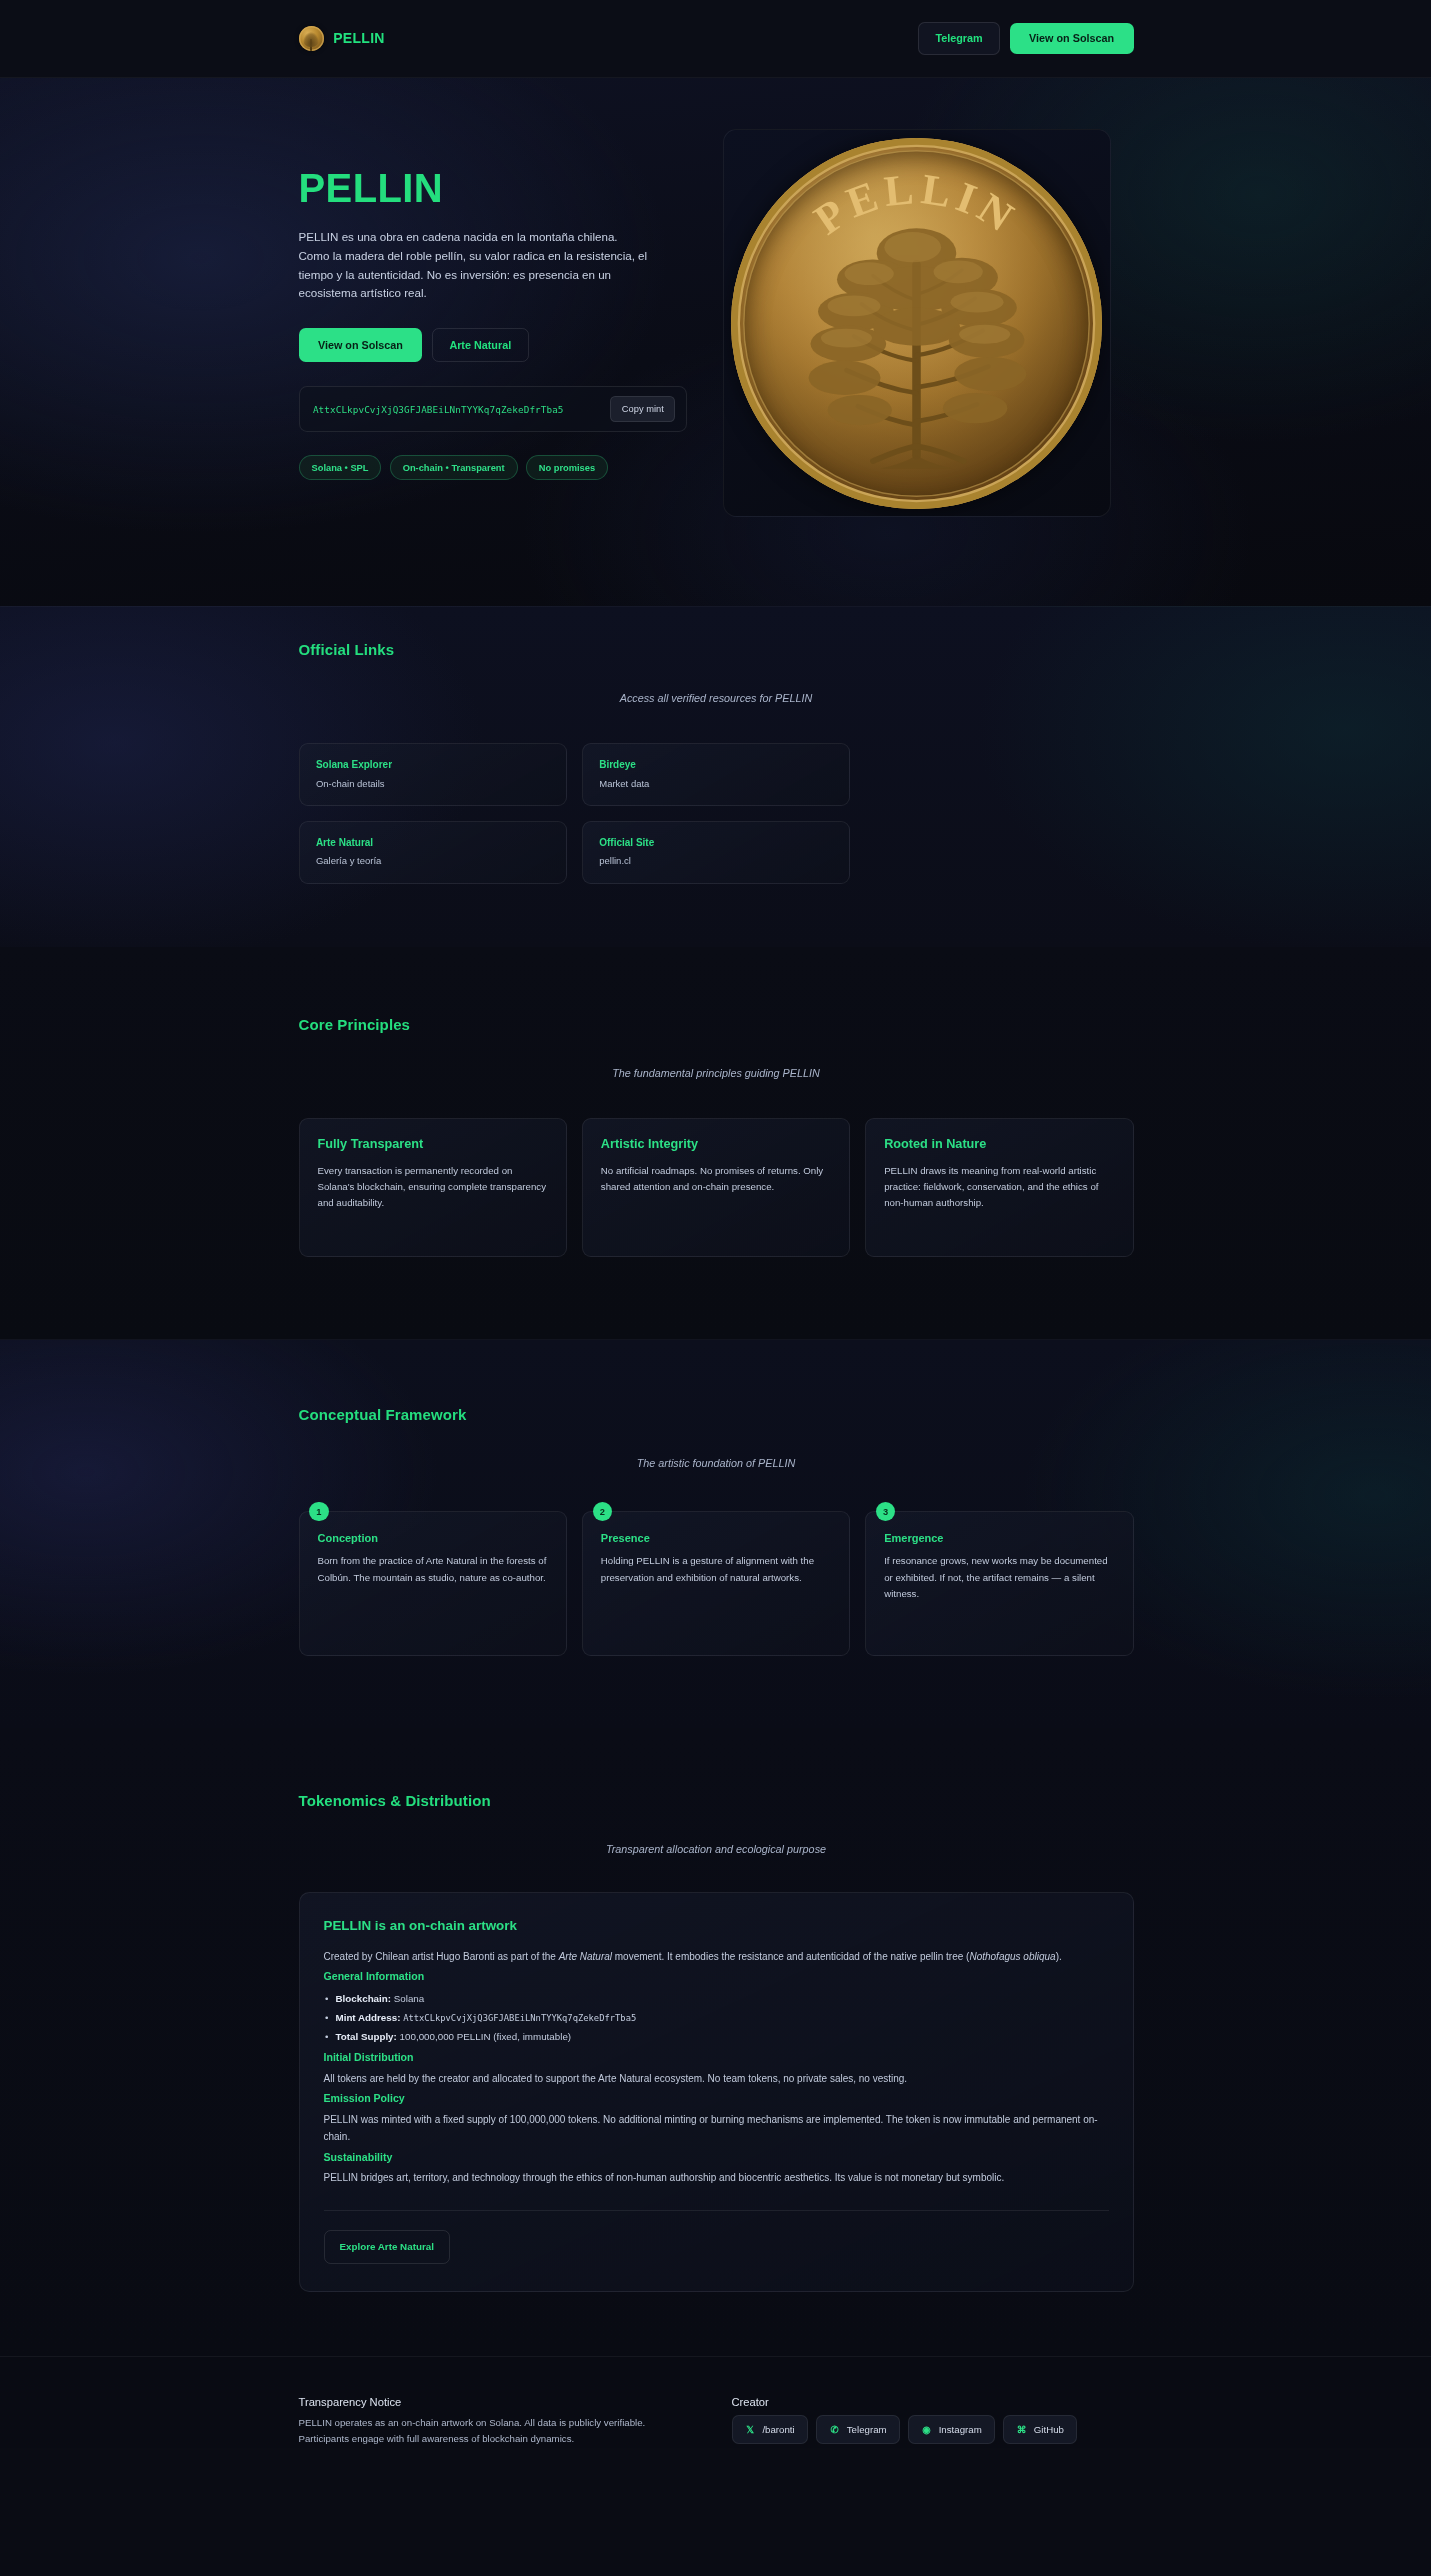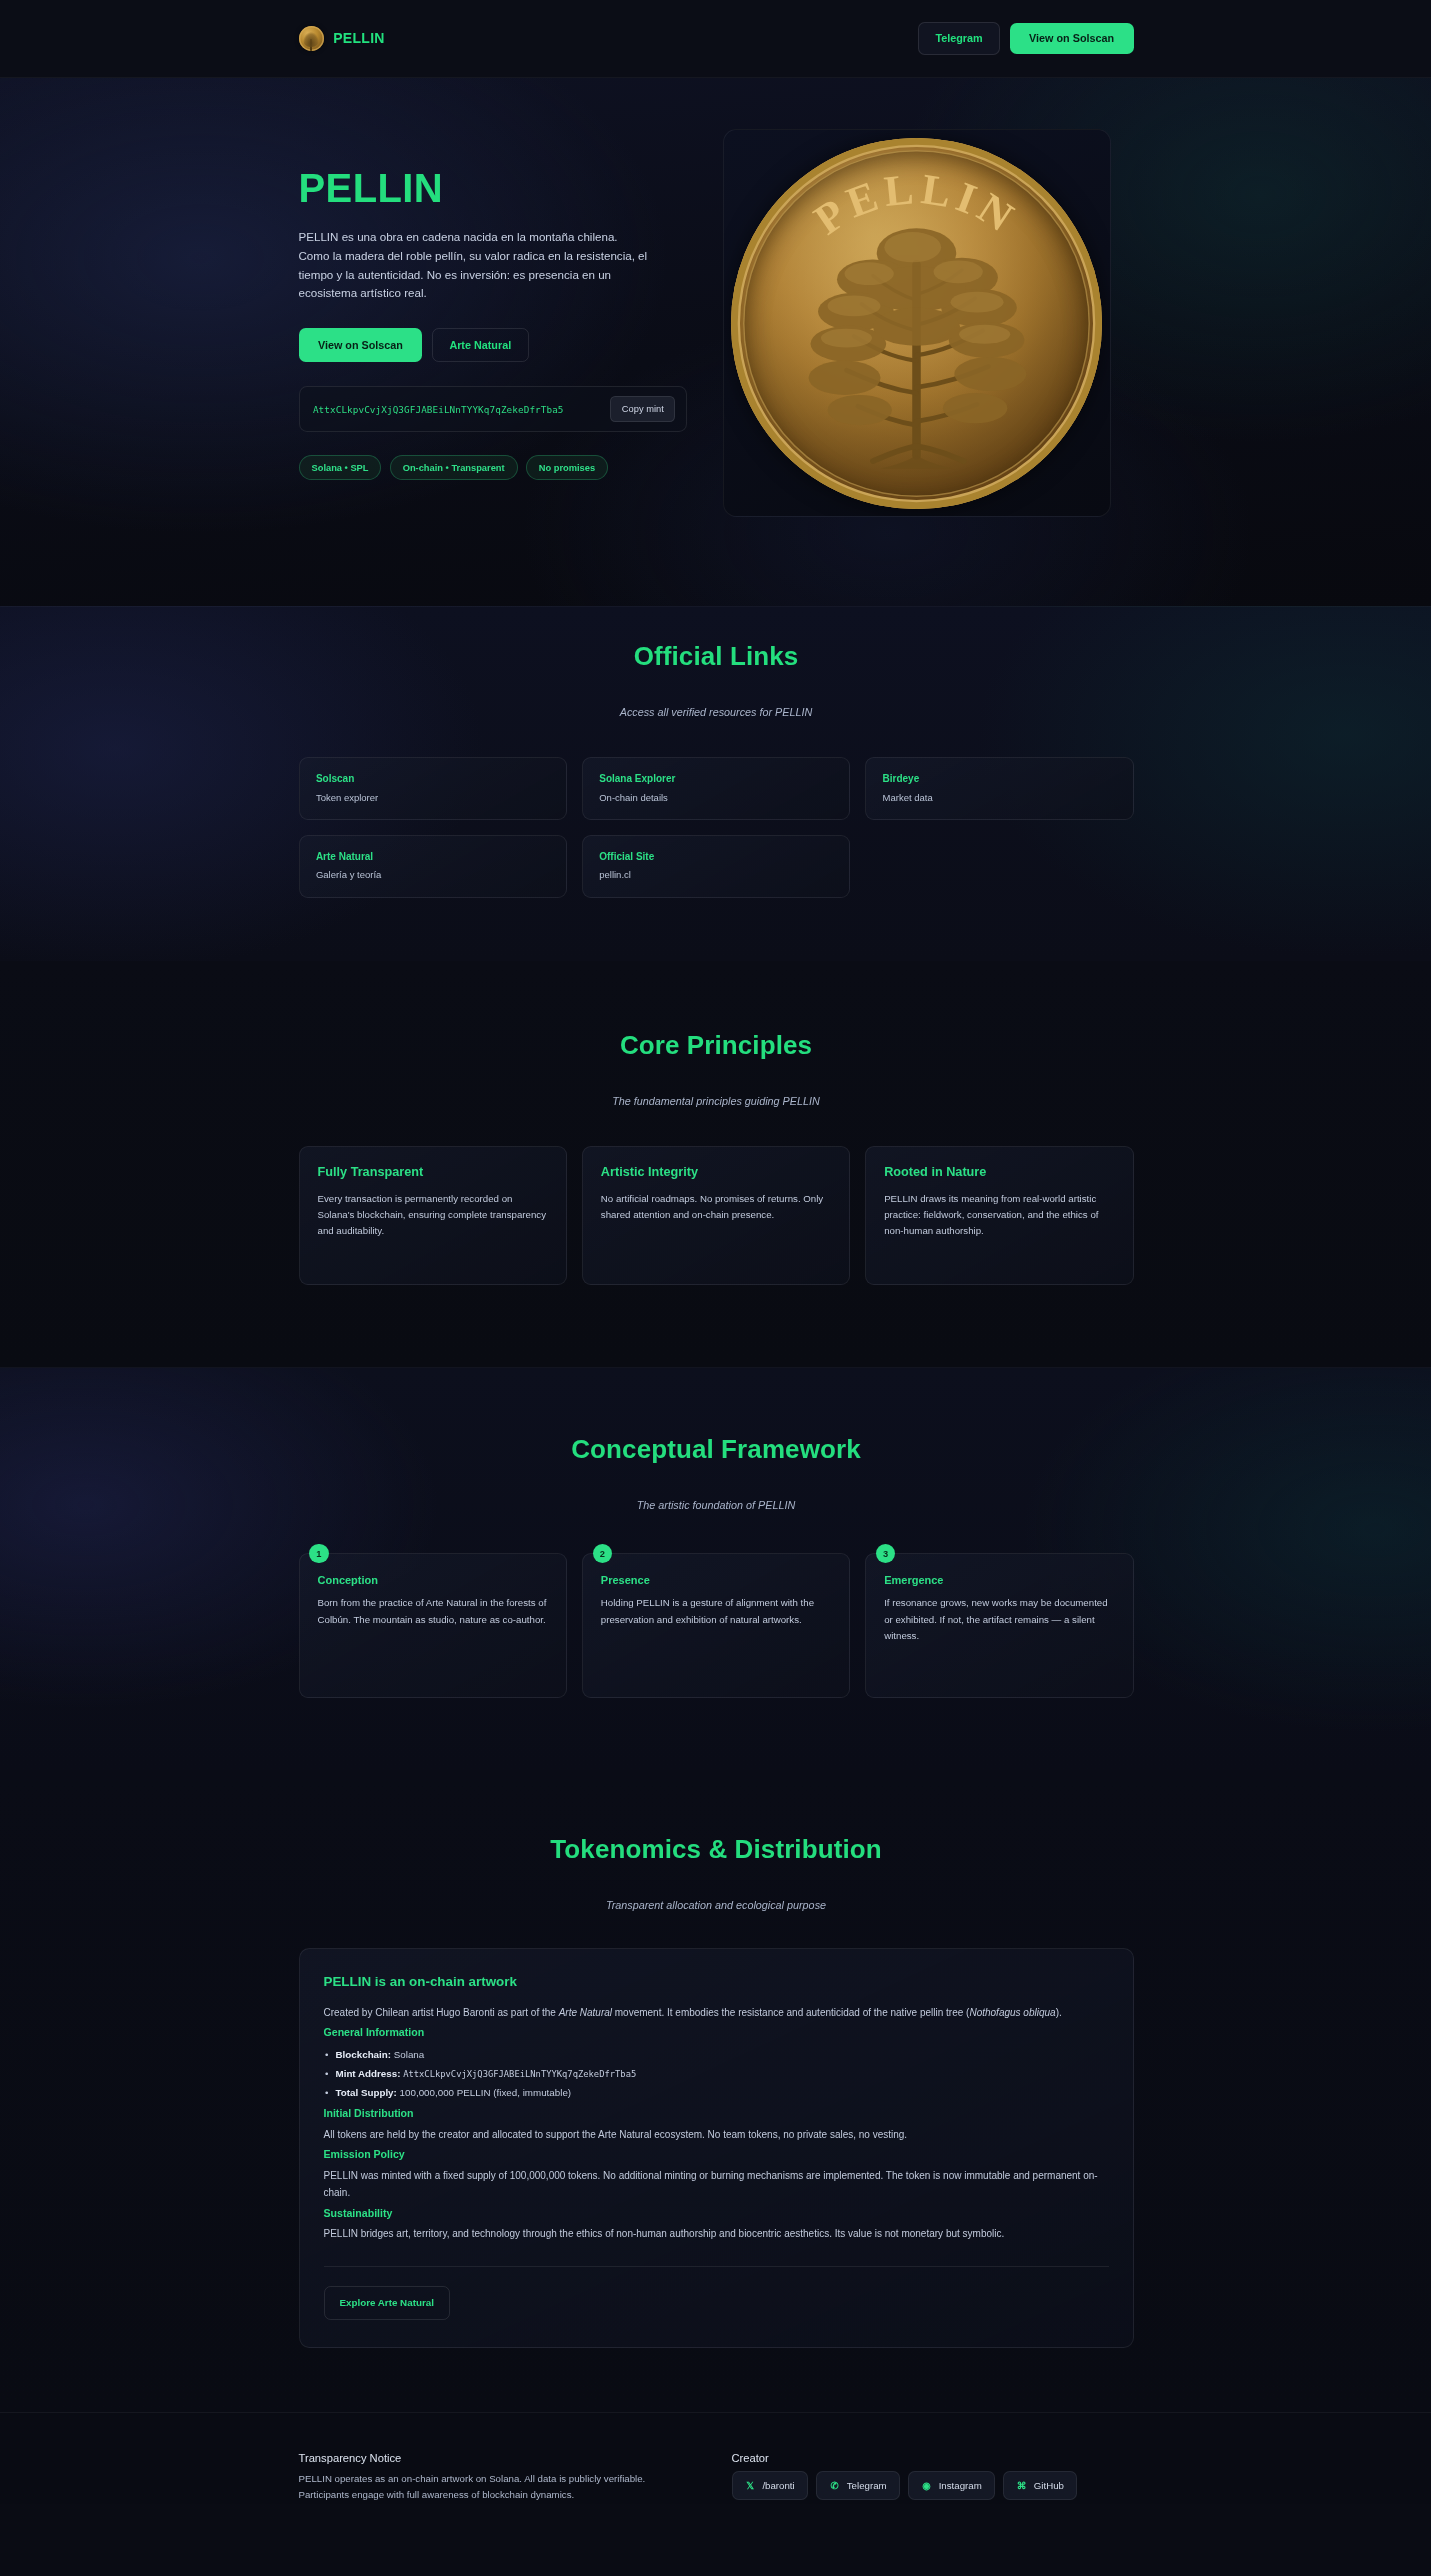--- a/index.html
+++ b/index.html
@@ -175,22 +175,22 @@
   .sec-d { background: linear-gradient(180deg, #0a0c16 0%, #090b13 100%); }
   .sec-e {
     background:
       radial-gradient(522px 313px at 10% 50%, rgba(27,32,70,0.45) 0%, rgba(10,12,20,0) 62%),
       linear-gradient(180deg, #0b0e1a 0%, #090b13 100%);
     border-top: 0.7px solid rgba(255,255,255,0.035);
   }
   .container { width: 835px; margin: 0 auto; }
 
   .sec-title {
-    text-align: center; color: #24de7e;
-    font-size: 26px; font-weight: bold; letter-spacing: 0.1px;
+    color: #24de7e;
+    font-size: 15px; font-weight: bold; letter-spacing: 0.1px;
   }
   .sec-sub {
     text-align: center; color: #aab5cb; font-size: 10.8px;
     margin-top: 34px;
     font-style: italic;
   }
 
   .grid3 { display: grid; grid-template-columns: repeat(3, 1fr); gap: 15px; }
   .card {
     background: linear-gradient(150deg, rgba(22,27,44,0.62) 0%, rgba(13,16,27,0.80) 100%);
@@ -382,24 +382,20 @@
   </div>
 </section>
 
 <section class="section sec-a" style="padding: 34px 0 63px;">
   <div class="container">
     <h2 class="sec-title">Official Links</h2>
     <p class="sec-sub" style="margin-bottom: 39px;">Access all verified resources for PELLIN</p>
 
     <div class="grid3 links-grid" style="margin-bottom: 15px;">
       <div class="card">
-        <div class="card-title">Solscan</div>
-        <div class="card-sub">Token explorer</div>
-      </div>
-      <div class="card">
         <div class="card-title">Solana Explorer</div>
         <div class="card-sub">On-chain details</div>
       </div>
       <div class="card">
         <div class="card-title">Birdeye</div>
         <div class="card-sub">Market data</div>
       </div>
     </div>
 
     <div class="grid3 links-grid">

